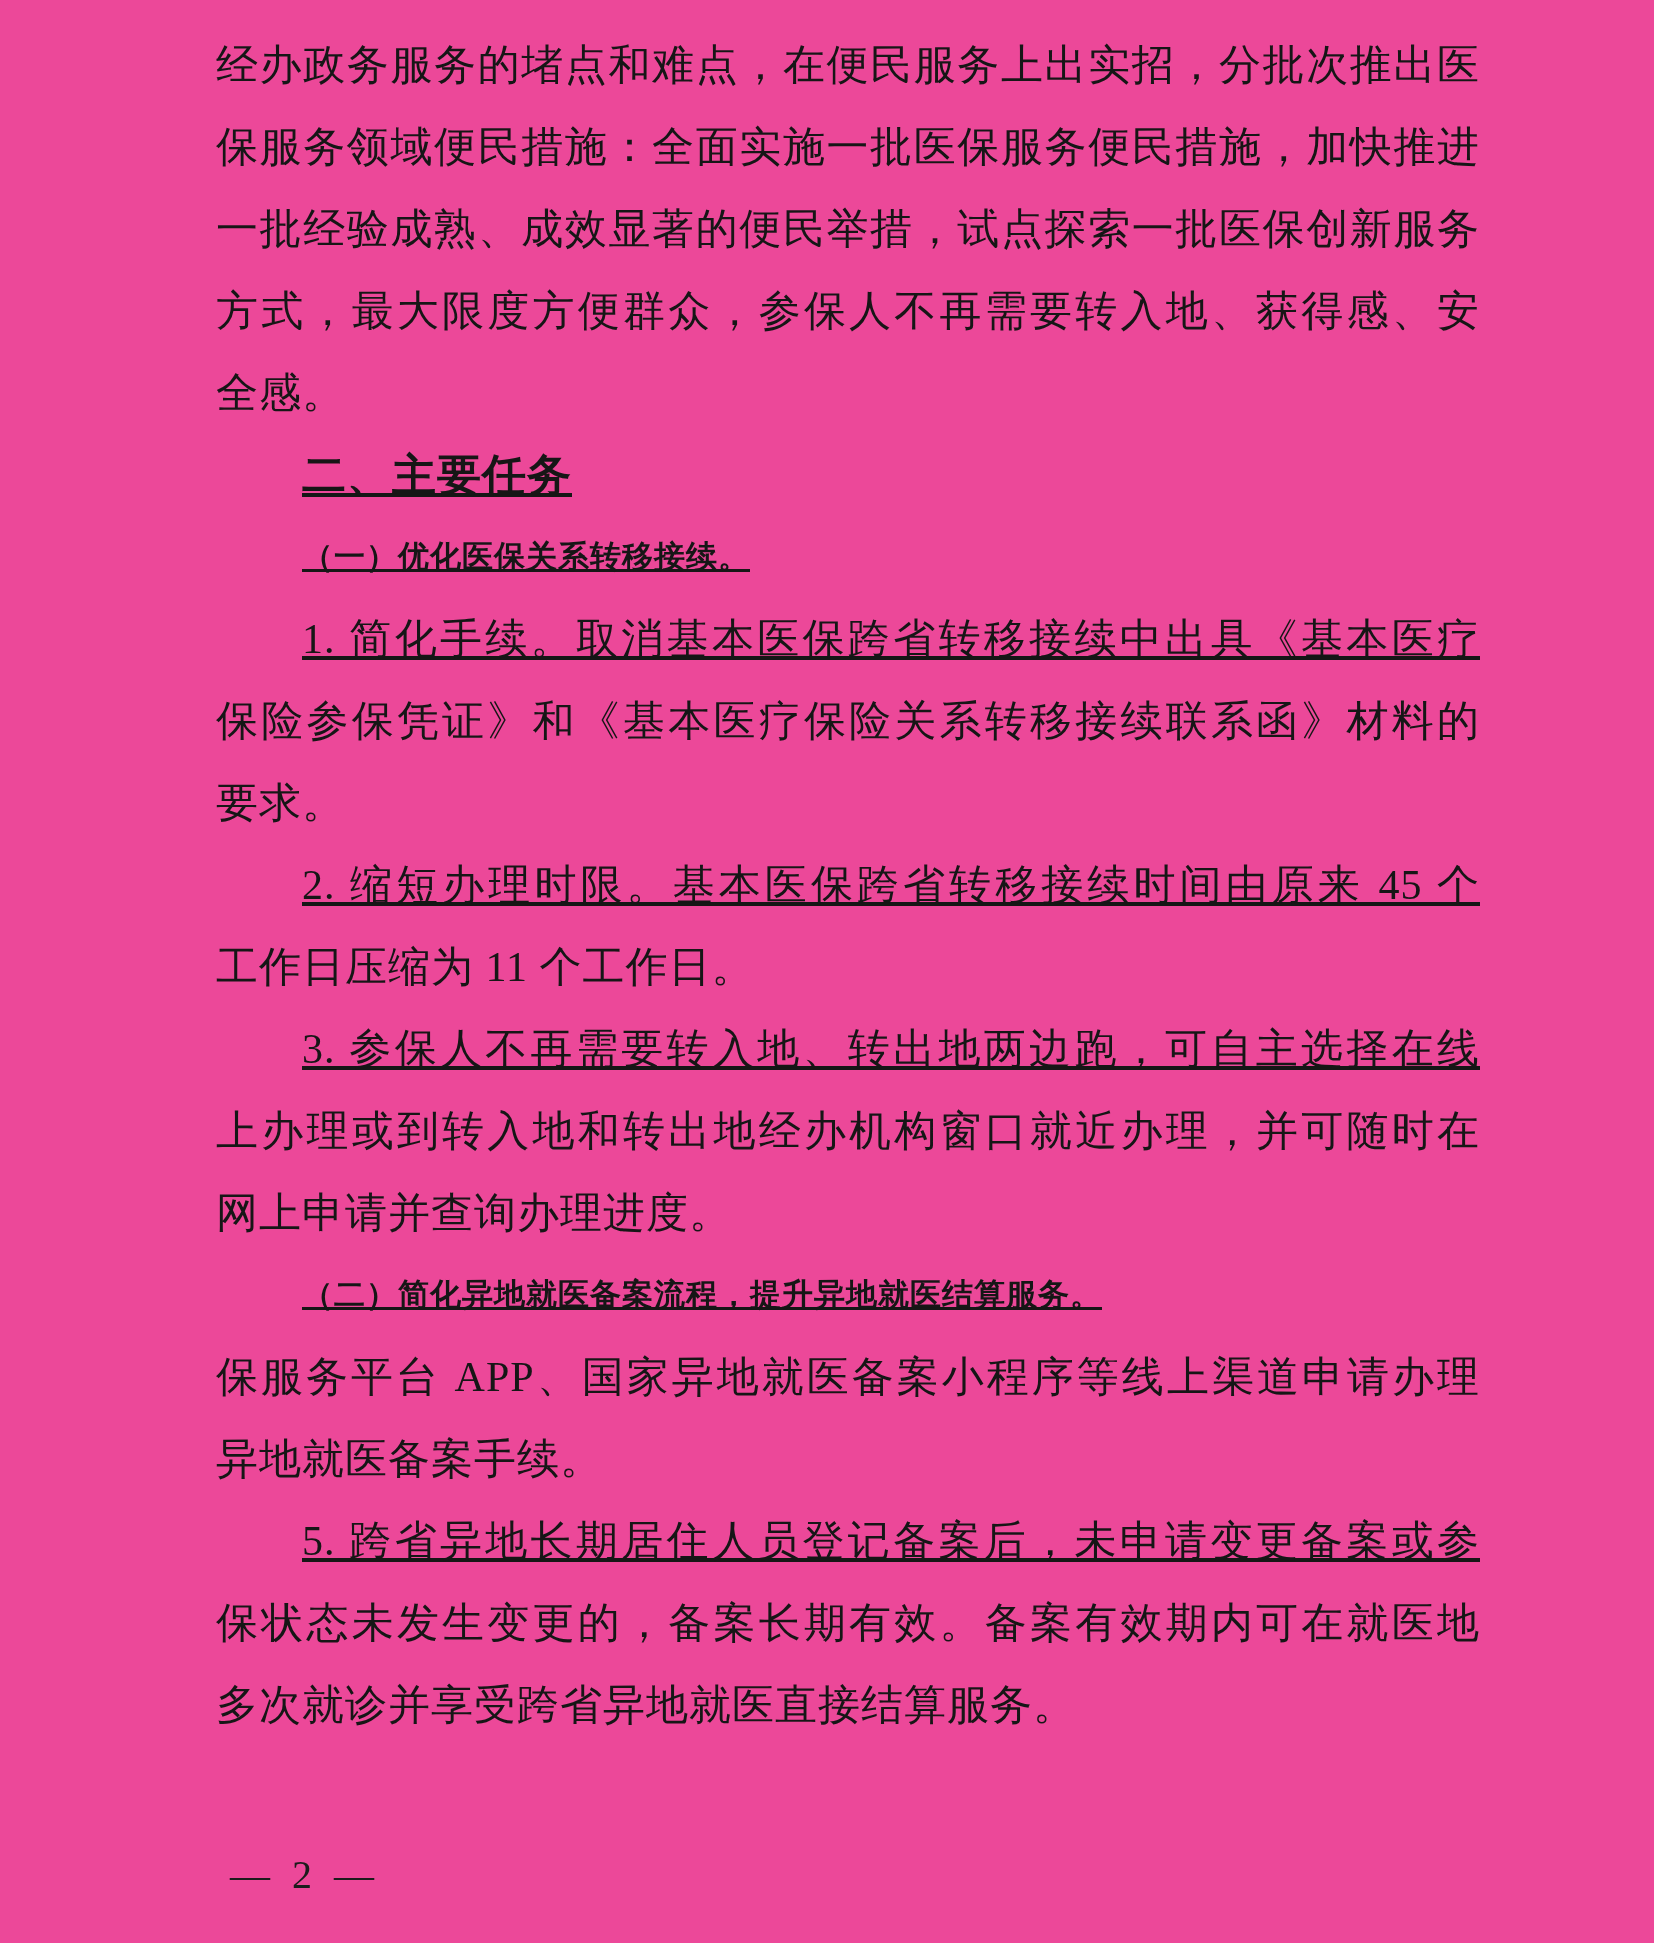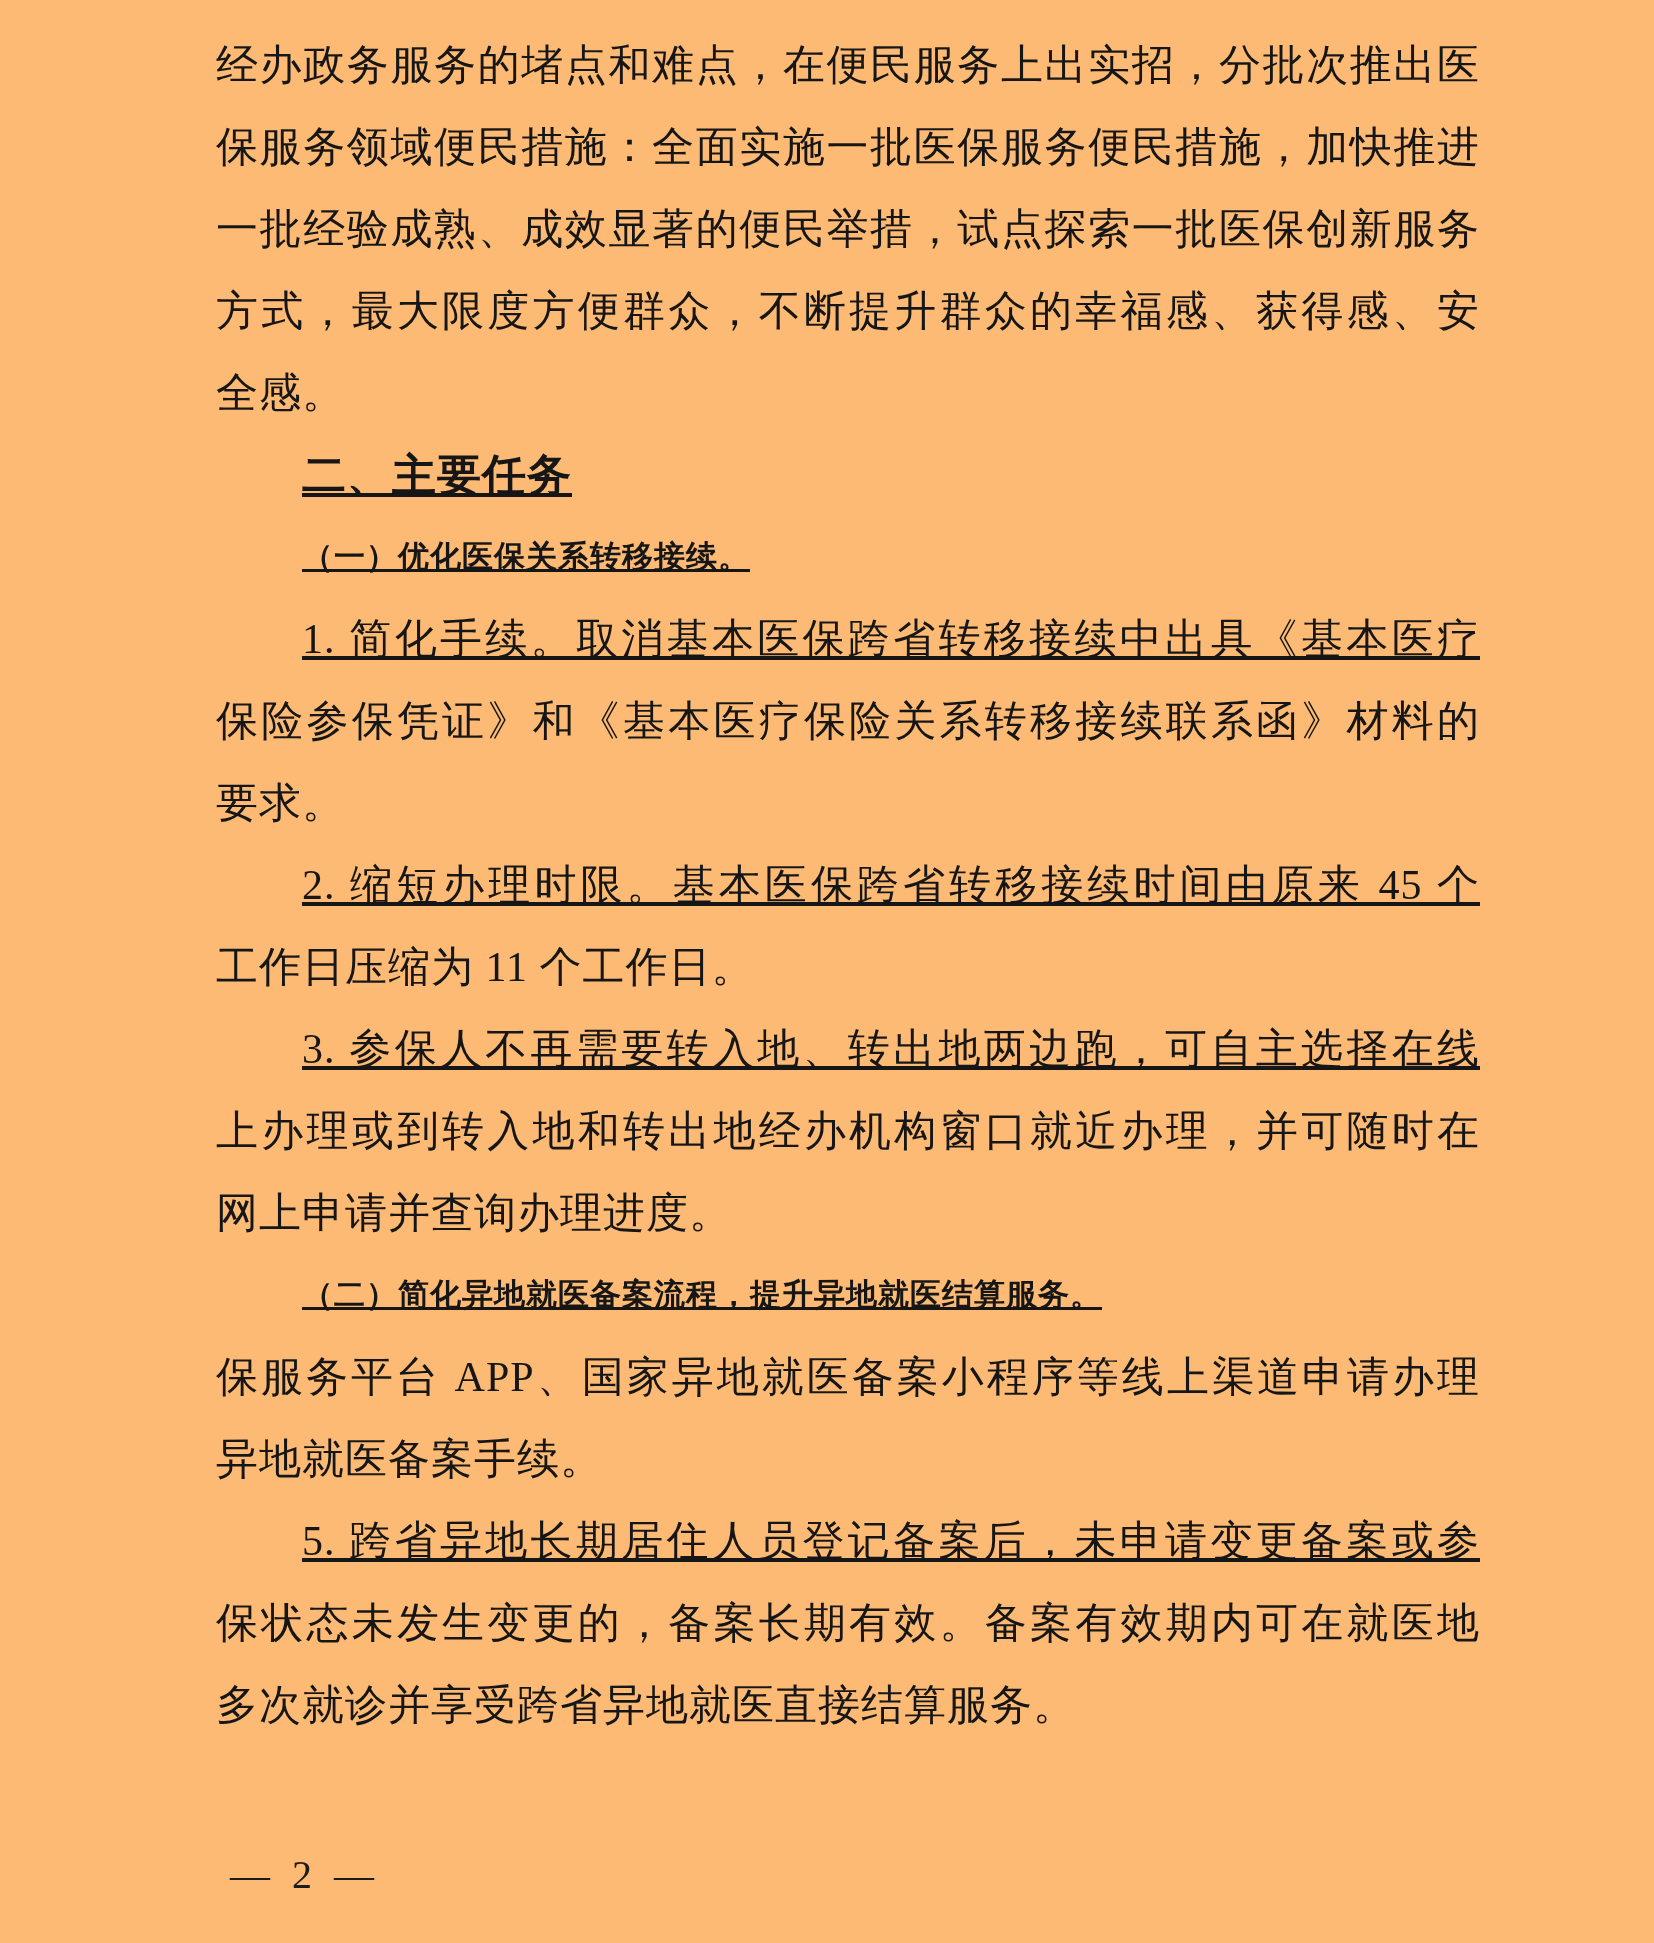--- a/index.html
+++ b/index.html
@@ -11,21 +11,21 @@
     height: 1943px;
     position: relative;
     background: #ffffff;
     color: #161616;
     font-family: "Liberation Serif", "DejaVu Serif", serif;
     overflow: hidden;
   }
   .page {
     position: absolute;
     inset: 0;
-    background: #fdba74;
+    background: #ec4899;
   }
   .doc {
     position: absolute;
     left: 216px;
     top: 24px;
     width: 1264px;
   }
   .line {
     height: 82px;
     line-height: 82px;
@@ -64,21 +64,21 @@
   }
 </style>
 </head>
 <body>
 
 <div class="page">
   <div class="doc">
     <div class="line justify">经办政务服务的堵点和难点，在便民服务上出实招，分批次推出医</div>
     <div class="line justify">保服务领域便民措施：全面实施一批医保服务便民措施，加快推进</div>
     <div class="line justify">一批经验成熟、成效显著的便民举措，试点探索一批医保创新服务</div>
-    <div class="line justify">方式，最大限度方便群众，不断提升群众的幸福感、获得感、安</div>
+    <div class="line justify">方式，最大限度方便群众，参保人不再需要转入地、获得感、安</div>
     <div class="line">全感。</div>
     <div class="line h1 indent">二、主要任务</div>
     <div class="line h2 indent">（一）优化医保关系转移接续。</div>
     <div class="line indent justify">1. 简化手续。取消基本医保跨省转移接续中出具《基本医疗</div>
     <div class="line justify">保险参保凭证》和《基本医疗保险关系转移接续联系函》材料的</div>
     <div class="line">要求。</div>
     <div class="line indent justify">2. 缩短办理时限。基本医保跨省转移接续时间由原来 45 个</div>
     <div class="line">工作日压缩为 11 个工作日。</div>
     <div class="line indent justify">3. 参保人不再需要转入地、转出地两边跑，可自主选择在线</div>
     <div class="line justify">上办理或到转入地和转出地经办机构窗口就近办理，并可随时在</div>

